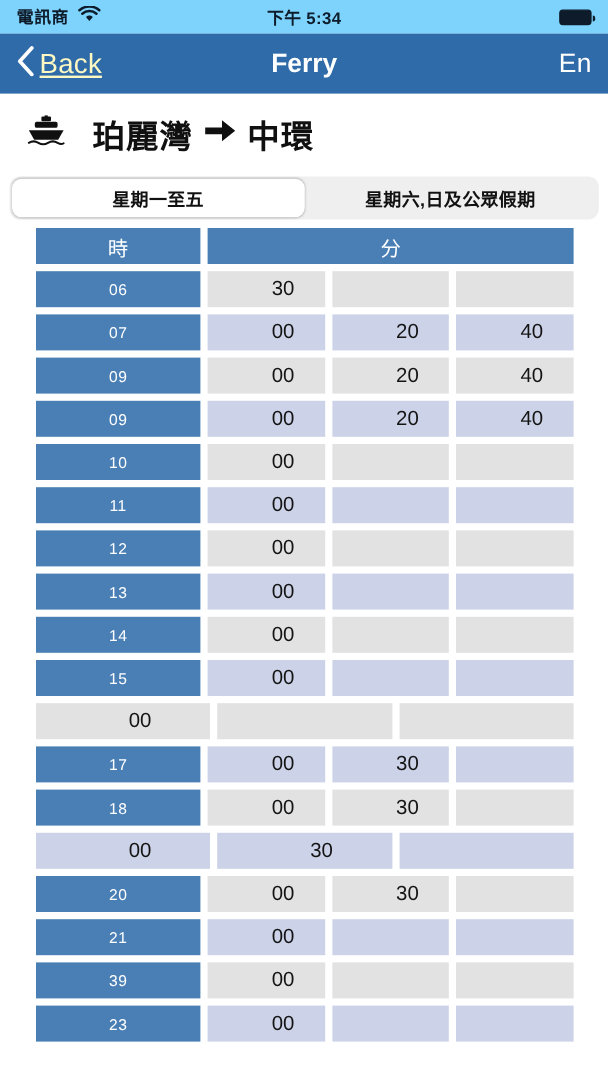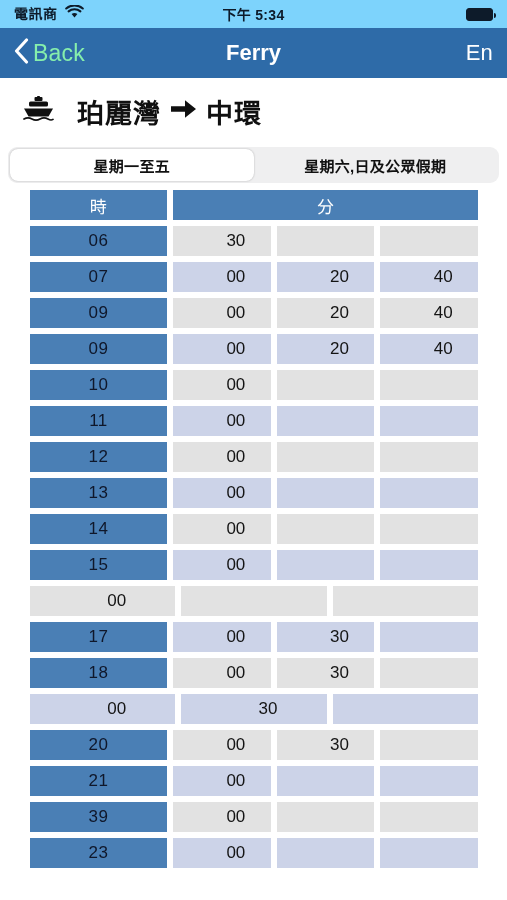--- a/index.html
+++ b/index.html
@@ -42,21 +42,21 @@
 
   
   .navbar {
     height:50px; background:#2e6ba8;
     display:flex; align-items:center; padding:0 14px;
     position:relative;
   }
   .nav-back { display:flex; align-items:center; gap:4px; cursor:pointer; }
   .chev { display:block; }
   .nav-back-label {
-    font-size:23px; color:#86efac; font-weight:400; letter-spacing:.2px;
+    font-size:23px; color:#fef9c3; font-weight:400; letter-spacing:.2px;text-decoration:underline;
   }
   .nav-title {
     position:absolute; left:0; right:0; top:0; bottom:0;
     display:flex; align-items:center; justify-content:center;
     font-size:22px; font-weight:700; color:#ffffff; pointer-events:none;
   }
   .nav-lang {
     margin-left:auto; font-size:22px; color:#ffffff; cursor:pointer;
     letter-spacing:.2px;
   }
@@ -83,23 +83,23 @@
     font-size:15px; font-weight:700; color:#111; cursor:pointer;
     border-radius:8px; letter-spacing:.3px;
   }
   .seg.active { background:#ffffff; box-shadow:0 0 2px rgba(0,0,0,.28); }
 
   
   .table { padding:7px 29px 0 30px; }
   .trow { display:flex; gap:6px; margin-bottom:6px; }
   .cell-hour {
     width:137px; flex:none; height:30px;
-    background:#4a7fb5; color:#0f172a;
-    display:flex; align-items:center; justify-content:center;
-    font-size:17px; font-weight:400; letter-spacing:.5px;
+    background:#4a7fb5; color:#ffffff;
+    display:flex; align-items:center; justify-content:center;
+    font-size:13px; font-weight:400; letter-spacing:.5px;
   }
   .cell-min {
     flex:1; height:30px;
     display:flex; align-items:center; justify-content:center;
     font-size:17px; font-weight:400; color:#141414;padding-left:28px;
   }
   .thead .cell-hour, .thead .cell-minhdr {
     background:#4a7fb5; color:#ffffff; font-size:17px;
   }
   .cell-minhdr {

